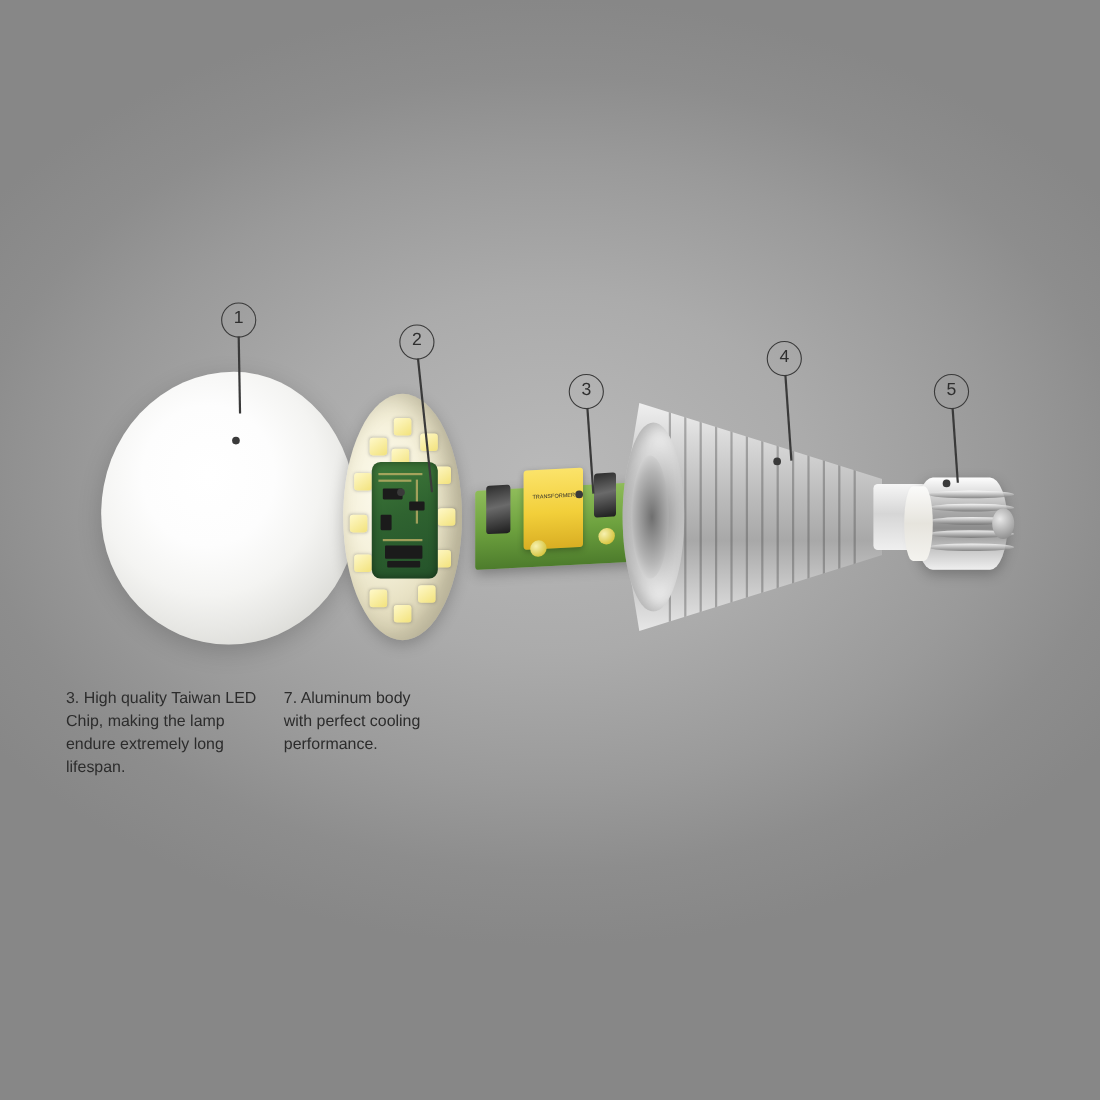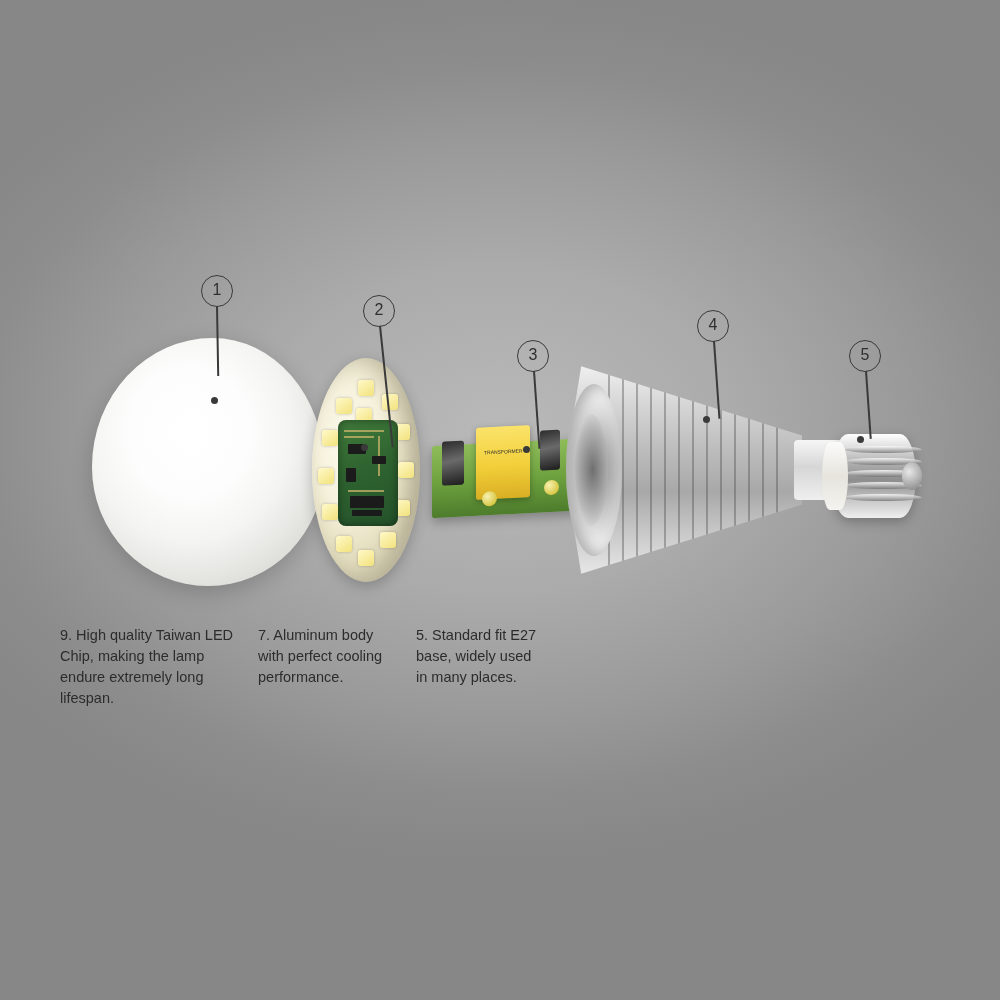--- a/index.html
+++ b/index.html
@@ -364,18 +364,17 @@
 
   <div class="marker" style="left:697px; top:310px;">4</div>
   <div class="leader" style="left:713px; top:341px; height:78px; transform: rotate(-4deg);"></div>
   <div class="dot" style="left:703px; top:416px;"></div>
 
   <div class="marker" style="left:849px; top:340px;">5</div>
   <div class="leader" style="left:865px; top:371px; height:68px; transform: rotate(-4deg);"></div>
   <div class="dot" style="left:857px; top:436px;"></div>
 
   <div class="captions">
-    <div class="caption c2">9. High quality Taiwan LED Chip, making the lamp endure extremely long lifespan.</div>
+    <div class="caption c2">3. High quality Taiwan LED Chip, making the lamp endure extremely long lifespan.</div>
     <div class="caption c4">7. Aluminum body with perfect cooling performance.</div>
-    <div class="caption c5">5. Standard fit E27 base, widely used in many places.</div>
   </div>
 
 </div>
 
 </body></html>

